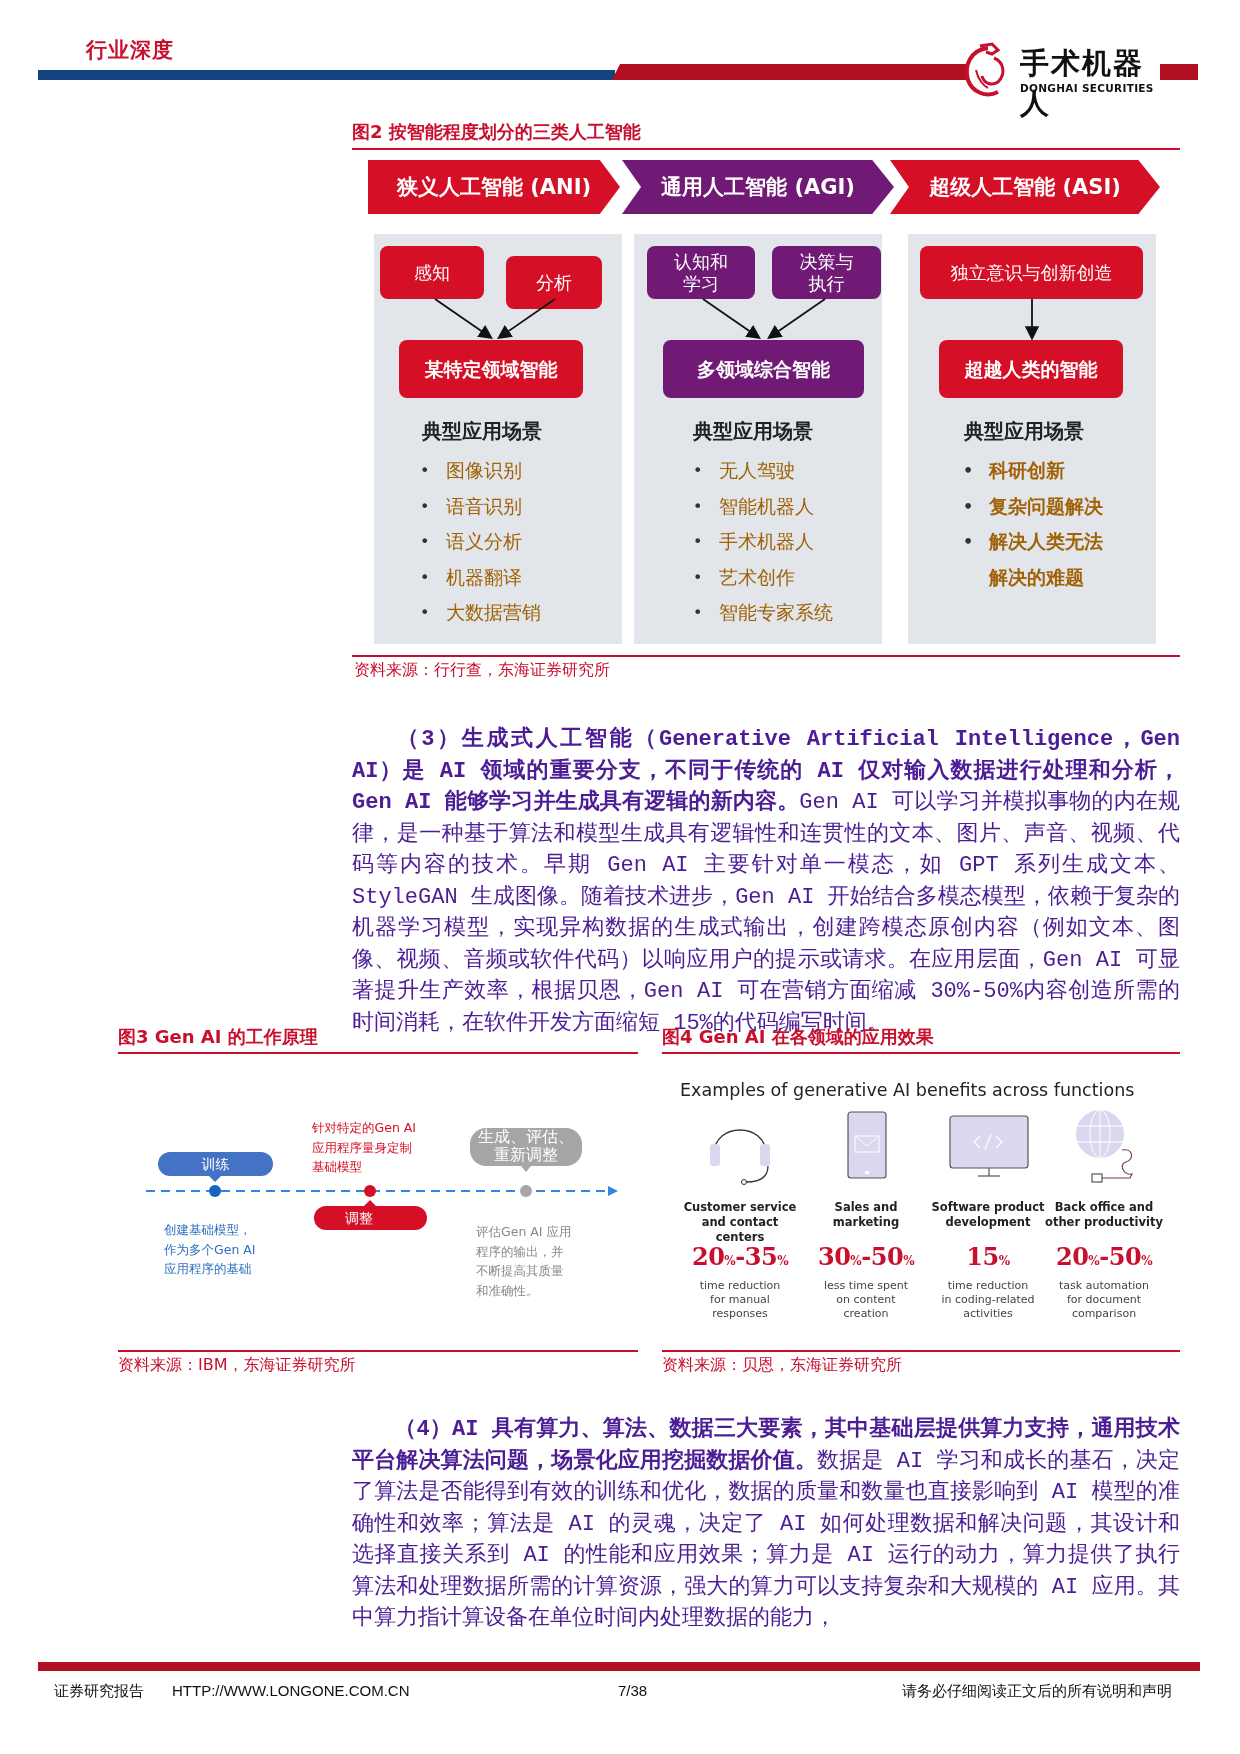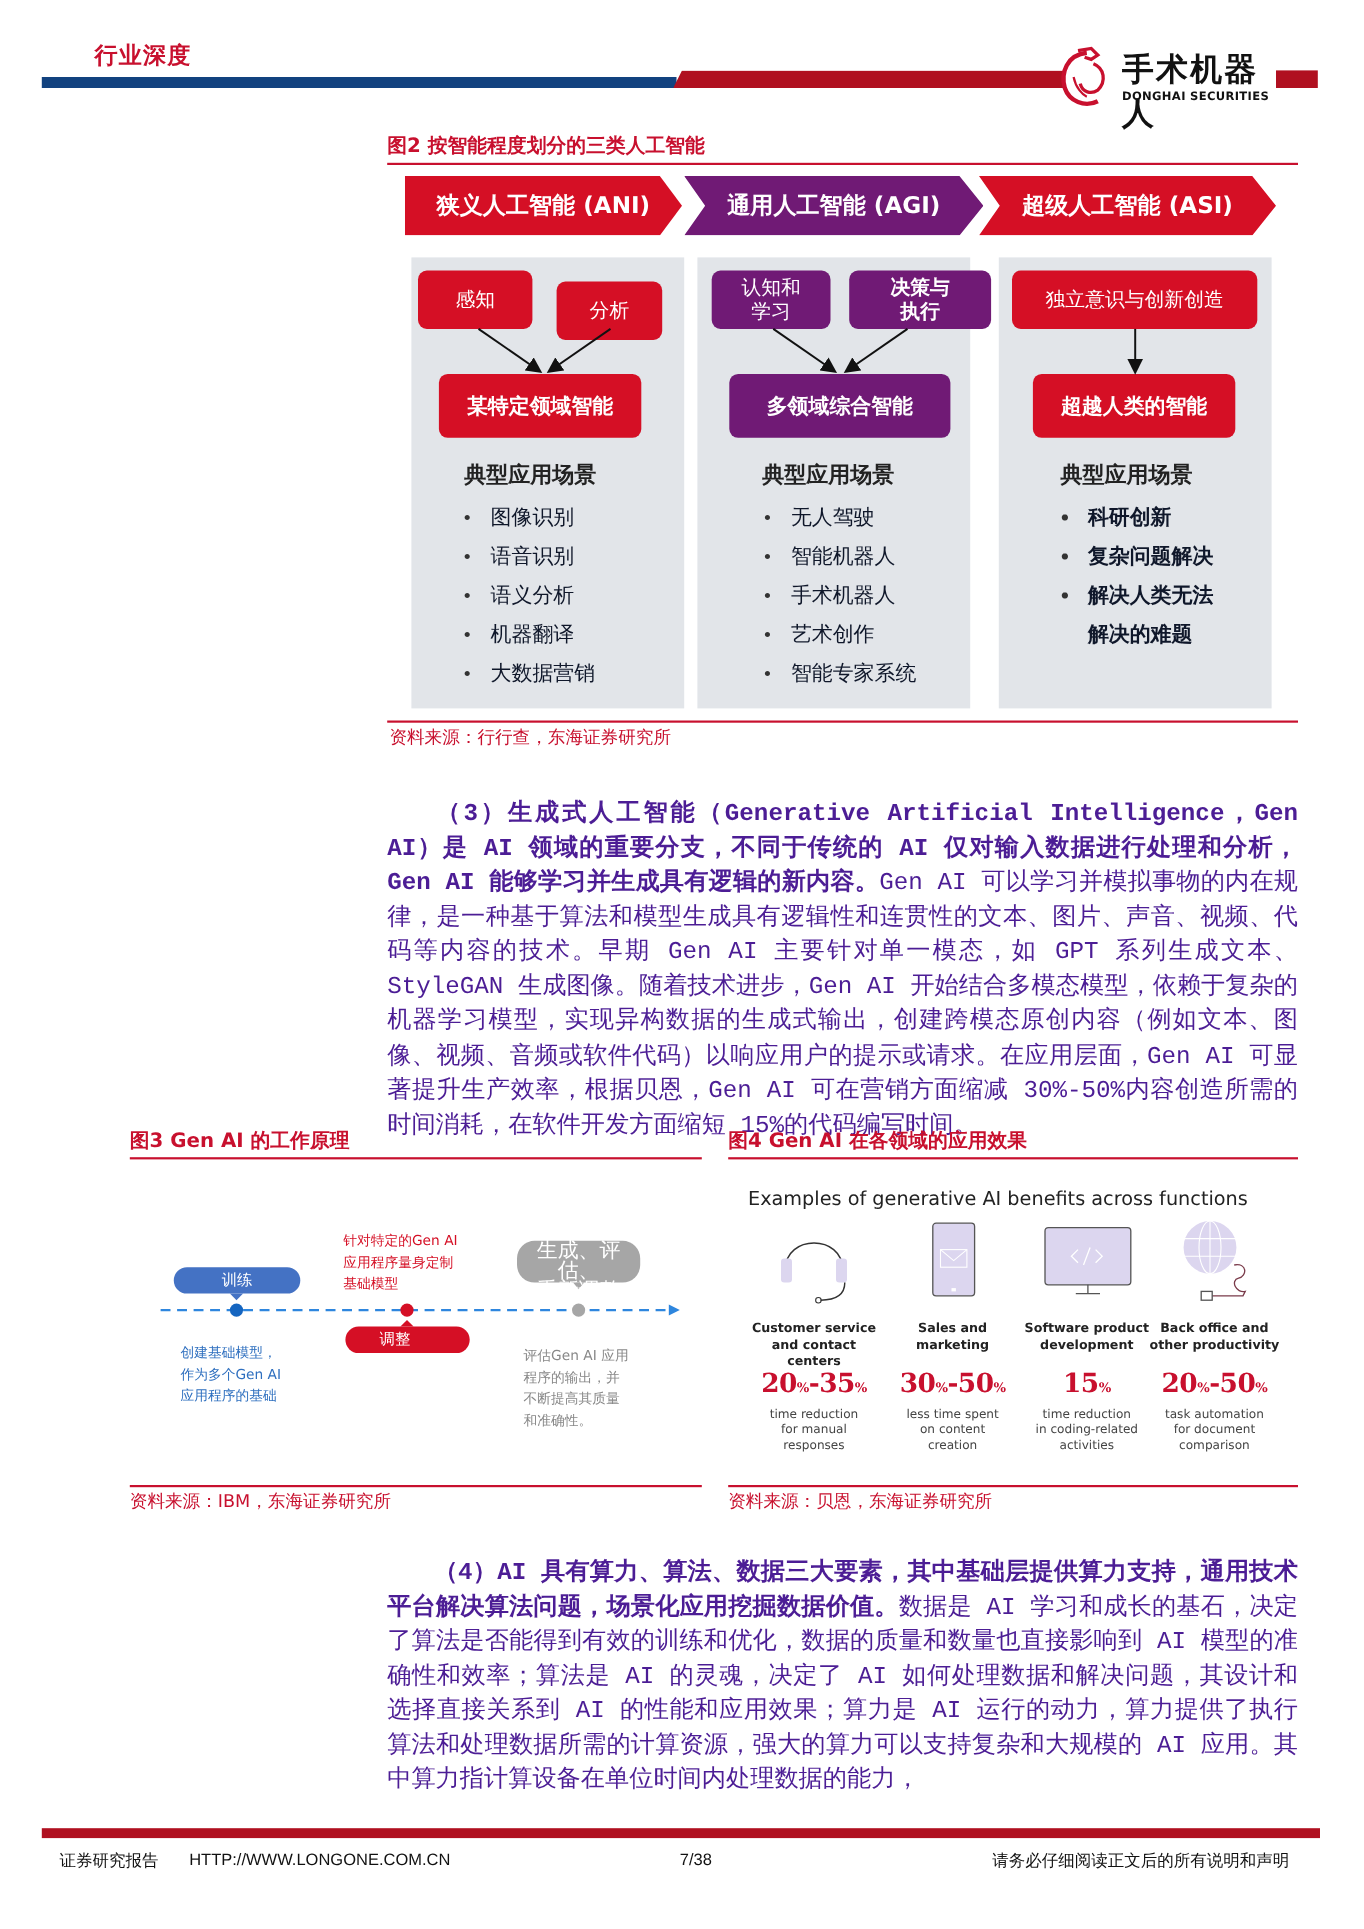--- a/index.html
+++ b/index.html
@@ -26,21 +26,21 @@
   .chev.first { clip-path: polygon(0 0, 92% 0, 100% 50%, 92% 100%, 0 100%); }
   .chev.mid { clip-path: polygon(0 0, 92% 0, 100% 50%, 92% 100%, 0 100%, 7% 50%); }
   .panel { position: absolute; top: 234px; width: 248px; height: 410px; background: #e2e5e9; }
   .box { position: absolute; color: #fff; border-radius: 8px; display: flex; align-items: center; justify-content: center; text-align: center; line-height: 1.2; }
   .red { background: #d50f25; }
   .blue { background: #701a75; }
   .box.small { font-size: 18px; }
   .box.big { font-size: 19px; font-weight: bold; }
   .ptitle { position: absolute; font-size: 20px; font-weight: bold; color: #222; }
   .plist { position: absolute; list-style: none; }
-  .plist li { font-size: 19px; color: #0f172a; height: 35.5px; line-height: 35.5px; position: relative; padding-left: 26px; }
+  .plist li { font-size: 19px; color: #a16207; height: 35.5px; line-height: 35.5px; position: relative; padding-left: 26px; }
   .plist li.bul::before { content: "•"; position: absolute; left: 0; top: 0; font-size: 16px; color: #333; }
   .arrows { position: absolute; left: 0; top: 0; width: 1240px; height: 700px; pointer-events: none; }
 
   
   .para { position: absolute; left: 352px; width: 828px; font-size: 22px; line-height: 31.5px; color: #4c1d95; text-align: justify; font-family: Liberation Mono, monospace; }
   .para b { font-weight: bold; }
   .indent { display: inline-block; width: 42px; }
 
   
   .tl-svg { position: absolute; left: 118px; top: 1110px; width: 520px; height: 200px; }
@@ -93,21 +93,21 @@
   <li class="bul">图像识别</li>
   <li class="bul">语音识别</li>
   <li class="bul">语义分析</li>
   <li class="bul">机器翻译</li>
   <li class="bul">大数据营销</li>
 </ul>
 
 <div class="panel" style="left:634px;"></div>
 <div class="box blue small" style="left:647px;top:246px;width:108px;height:53px;white-space:pre-line;">认知和
 学习</div>
-<div class="box blue small" style="left:772px;top:246px;width:129px;height:53px;white-space:pre-line;font-weight:bold;">决策与
+<div class="box blue small" style="left:772px;top:246px;width:109px;height:53px;white-space:pre-line;">决策与
 执行</div>
 <div class="box blue big" style="left:663px;top:340px;width:201px;height:58px;">多领域综合智能</div>
 <div class="ptitle" style="left:693px;top:418px;">典型应用场景</div>
 <ul class="plist" style="left:693px;top:453px;">
   <li class="bul">无人驾驶</li>
   <li class="bul">智能机器人</li>
   <li class="bul">手术机器人</li>
   <li class="bul">艺术创作</li>
   <li class="bul">智能专家系统</li>
 </ul>
@@ -152,21 +152,21 @@
   <circle cx="97" cy="81" r="6" fill="#1565c0"></circle>
   <circle cx="252" cy="81" r="6" fill="#d50f25"></circle>
   <path d="M246 96 L252 90 L258 96 z" fill="#d50f25"></path>
   <rect x="196" y="96" width="113" height="24" rx="12" fill="#d50f25"></rect>
   <rect x="352" y="18" width="112" height="38" rx="16" fill="#a6a6a6"></rect>
   <path d="M403 56 L408 62 L413 56 z" fill="#a6a6a6"></path>
   <circle cx="408" cy="81" r="6" fill="#a6a6a6"></circle>
 </svg>
 <div class="tl-txt" style="left:158px;top:1152px;width:115px;text-align:center;color:#fff;font-size:14px;line-height:24px;">训练</div>
 <div class="tl-txt" style="left:314px;top:1206px;width:90px;text-align:center;color:#fff;font-size:14px;line-height:24px;">调整</div>
-<div class="tl-txt" style="left:470px;top:1128px;width:112px;text-align:center;color:#fff;font-size:19px;line-height:18px;">
+<div class="tl-txt" style="left:470px;top:1128px;width:112px;text-align:center;color:#fff;font-size:16px;line-height:18px;">
   <div>生成、评估、</div>
   <div>重新调整</div>
 </div>
 <div class="tl-txt" style="left:312px;top:1118px;color:#d50f25;">
   <div>针对特定的Gen AI</div>
   <div>应用程序量身定制</div>
   <div>基础模型</div>
 </div>
 <div class="tl-txt" style="left:164px;top:1220px;color:#2e6fbf;">
   <div>创建基础模型，</div>

